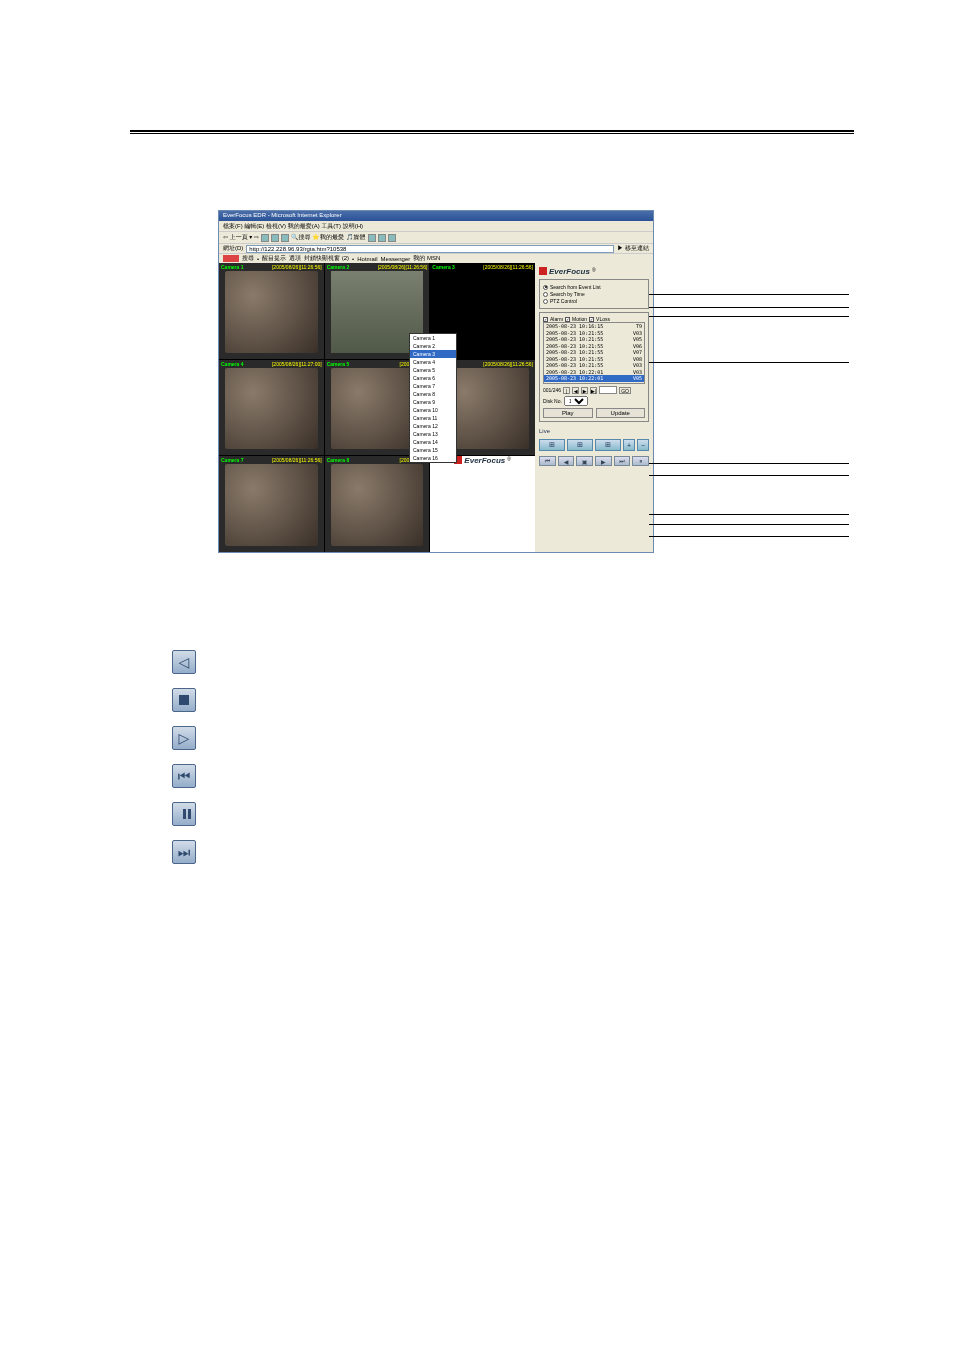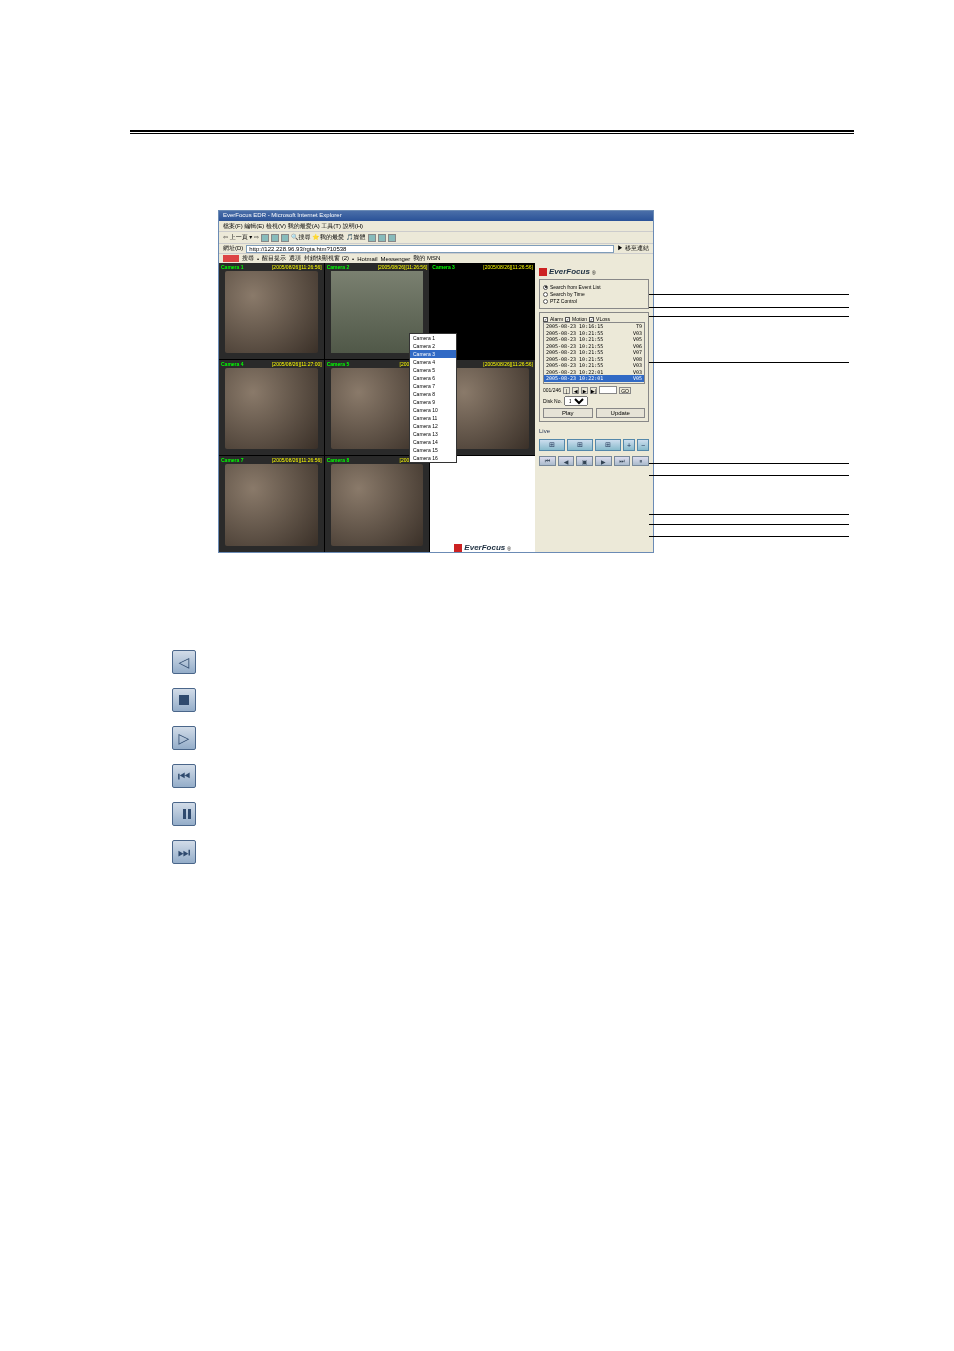--- a/index.html
+++ b/index.html
@@ -124,21 +124,21 @@
   .ctxmenu div { padding: 1px 3px; }
   .ctxmenu div.hl { background: #316ac5; color: #fff; }
   .rightpanel {
     flex: 1;
     background: #ece9d8;
     padding: 4px;
     display: flex;
     flex-direction: column;
     gap: 3px;
   }
-  .brandrow { display:flex; align-items:flex-end; gap:2px; }
+  .brandrow { display:flex; align-items:flex-start; gap:2px; }
   .brand-e { width:8px; height:8px; background:#c22; }
   .brand-txt { font-size:8px; font-weight:bold; font-style:italic; color:#234; }
   .fset { border:1px solid #888; padding:3px; font-size:5px; background:#ece9d8; }
   .radio { display:flex; align-items:center; gap:2px; margin:1px 0; }
   .radio .dot { width:5px; height:5px; border:1px solid #555; border-radius:50%; background:#fff; }
   .radio .dot.on::after { content:""; display:block; width:2px; height:2px; background:#000; border-radius:50%; margin:0.5px auto; }
   .cbrow { display:flex; gap:2px; align-items:center; }
   .cb { width:5px; height:5px; border:1px solid #555; background:#fff; font-size:4px; line-height:4px; text-align:center; }
   .elist {
     height: 62px;

